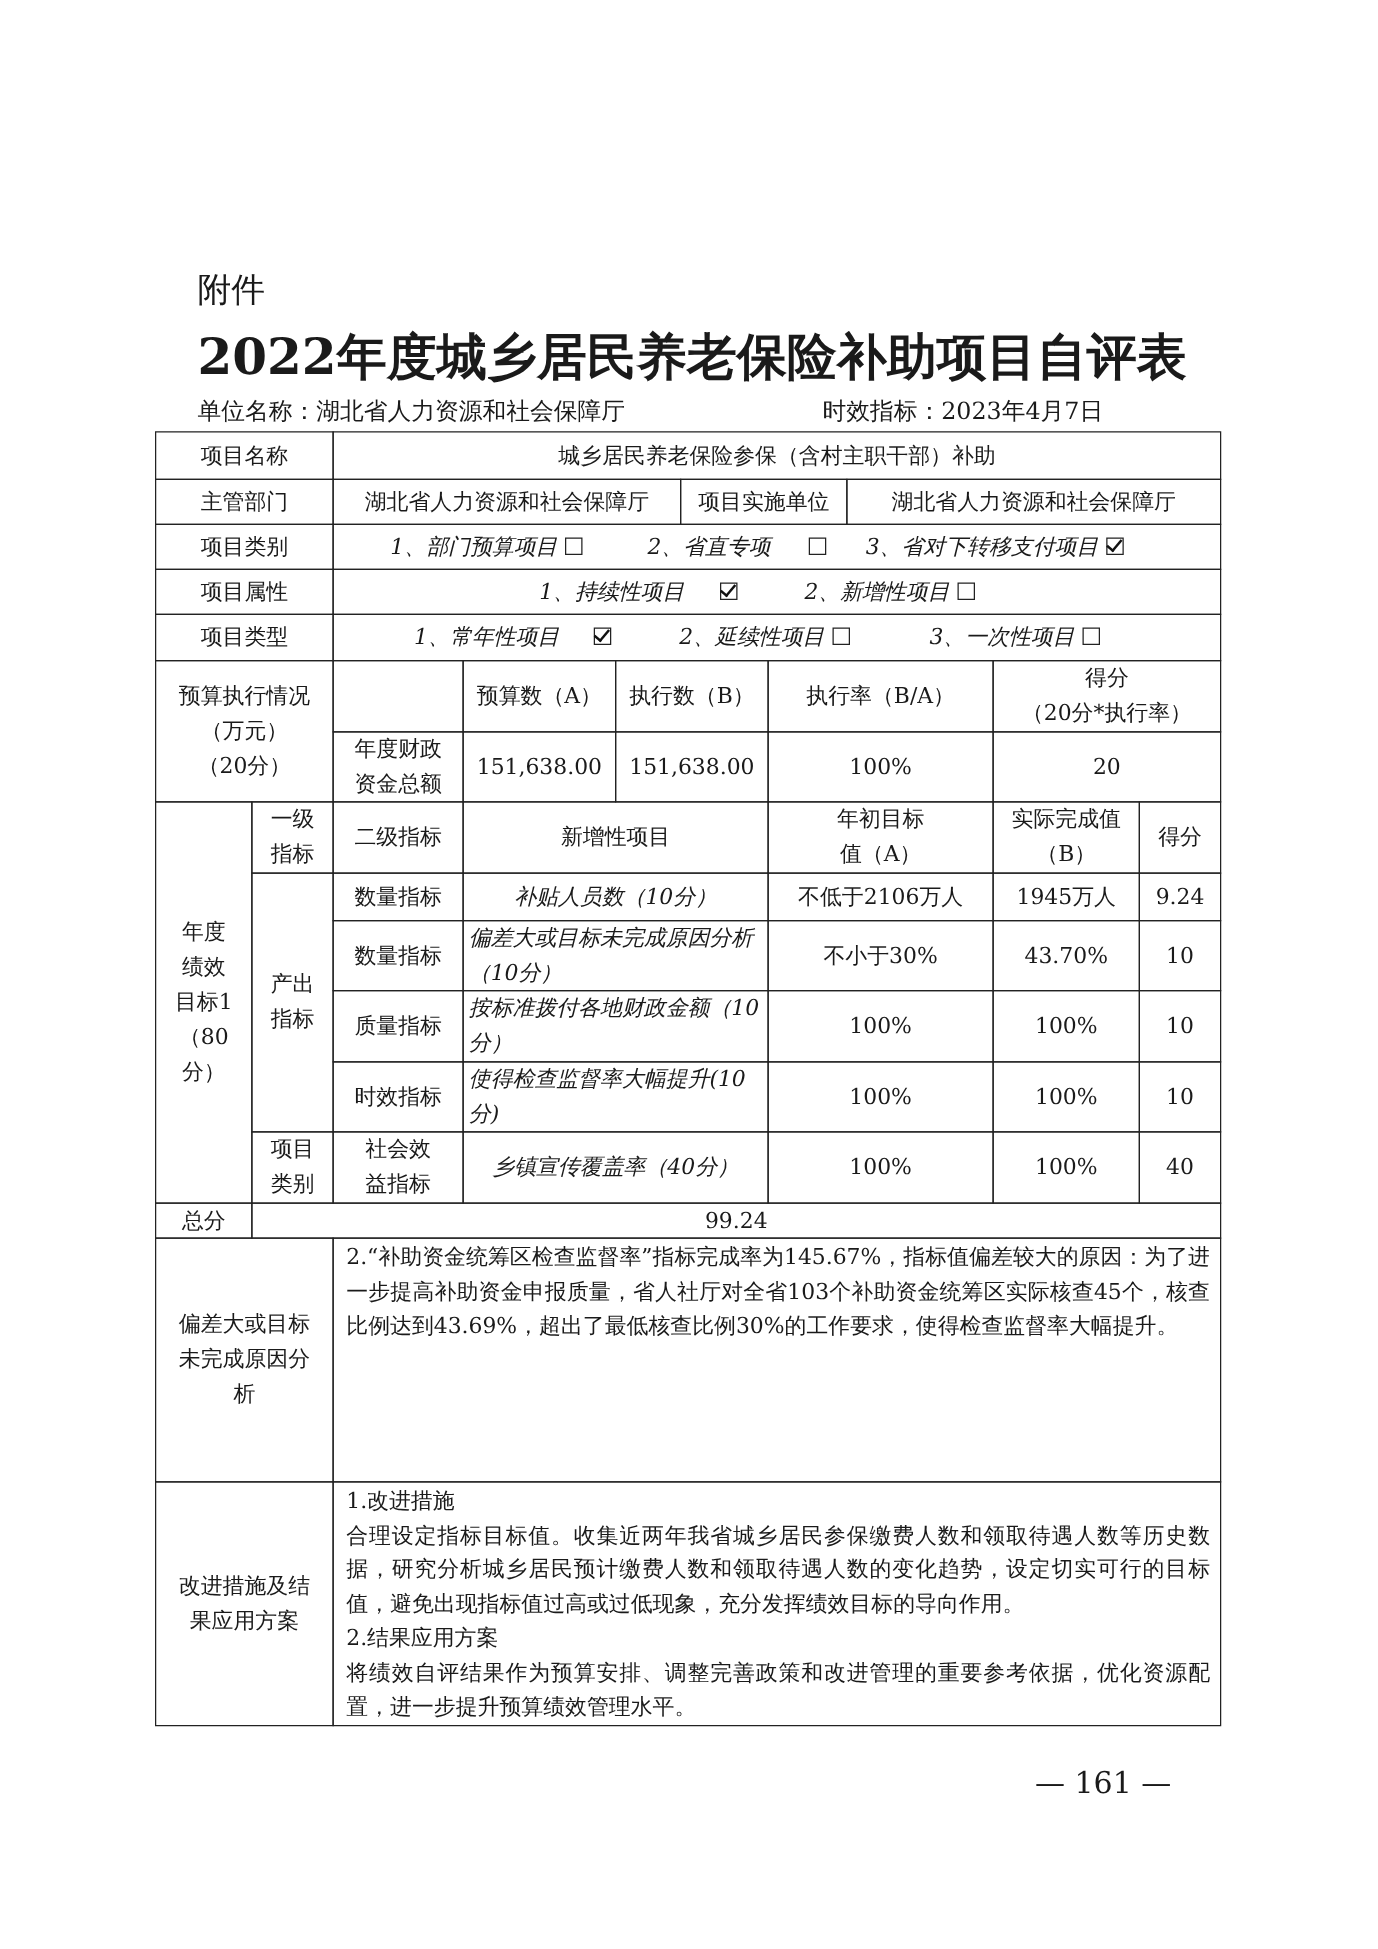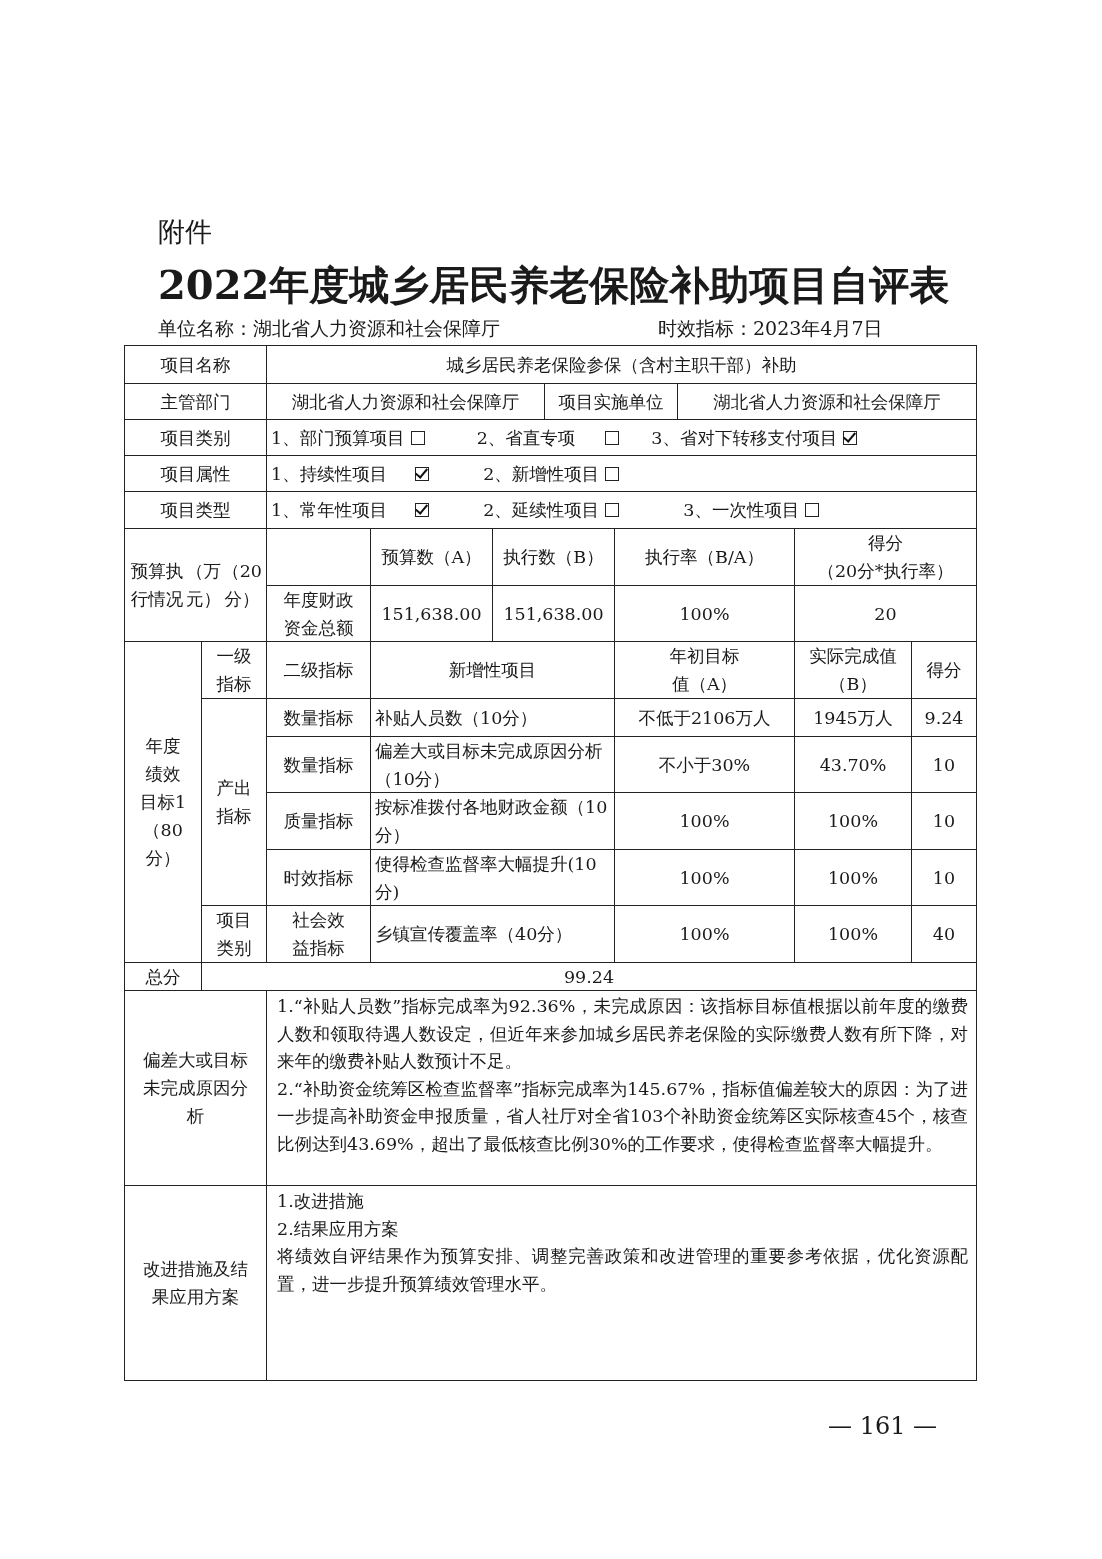--- a/index.html
+++ b/index.html
@@ -2,21 +2,21 @@
 <html><head>
 <meta charset="utf-8">
 <style>
   html,body{margin:0;padding:0;background:#fff;}
   body{width:1102px;height:1559px;position:relative;font-family:"DejaVu Serif","Liberation Serif",serif;color:#1a1a1a;overflow:hidden;}
   .attach{position:absolute;left:158px;top:214px;font-family:"DejaVu Sans","Liberation Sans",sans-serif;font-size:27px;}
   .title{position:absolute;left:158px;top:258px;font-size:40px;font-weight:bold;letter-spacing:0px;white-space:nowrap;}
   .meta{position:absolute;top:316px;font-size:19px;white-space:nowrap;}
   .page{position:absolute;left:828px;top:1412px;font-size:24px;}
   .g{position:absolute;border:1px solid #222;box-sizing:border-box;display:flex;align-items:center;justify-content:center;text-align:center;font-size:17.5px;line-height:28px;padding:0 4px;}
-  .l{justify-content:flex-start;text-align:left;}
+  .l{justify-content:center;text-align:left;font-style:italic;}
   .t{align-items:flex-start;}
   .para{font-size:17.5px;line-height:27.5px;text-align:justify;}
   .cb{display:inline-block;width:12px;height:12px;border:1.2px solid #222;margin:0 6px;vertical-align:-1px;position:relative;}
   .cb.on::after{content:"";position:absolute;left:2px;top:-2px;width:5px;height:10px;border-right:2px solid #111;border-bottom:2px solid #111;transform:rotate(40deg);}
   .opt{margin-right:26px;white-space:nowrap;}
 </style>
 </head>
 <body>
 
 <div class="attach">附件</div>
@@ -47,21 +47,21 @@
     <span class="opt" style="margin-left:22px"><span>2、新增性项目</span><span class="cb"></span></span>
   </div>
 
   <div class="g" style="left:124px;top:491px;width:143px;height:38px">项目类型</div>
   <div class="g l" style="left:266px;top:491px;width:711px;height:38px">
     <span class="opt"><span>1、常年性项目</span><span class="cb on" style="margin-left:28px"></span></span>
     <span class="opt" style="margin-left:22px"><span>2、延续性项目</span><span class="cb"></span></span>
     <span class="opt" style="margin-left:32px"><span>3、一次性项目</span><span class="cb"></span></span>
   </div>
 
-  <div class="g" style="left:124px;top:528px;width:143px;height:114px;flex-direction:row">
+  <div class="g" style="left:124px;top:528px;width:143px;height:114px;flex-direction:column">
     <span>预算执行情况</span>
       <span>（万元）</span>
       <span>（20分）</span>
   </div>
   <div class="g" style="left:266px;top:528px;width:105px;height:58px"></div>
   <div class="g" style="left:370px;top:528px;width:123px;height:58px">预算数（A）</div>
   <div class="g" style="left:492px;top:528px;width:123px;height:58px">执行数（B）</div>
   <div class="g" style="left:614px;top:528px;width:181px;height:58px">执行率（B/A）</div>
   <div class="g" style="left:794px;top:528px;width:183px;height:58px;flex-direction:column">
     <span>得分</span>
@@ -112,25 +112,25 @@
   <div class="g l" style="left:370px;top:905px;width:245px;height:58px">乡镇宣传覆盖率（40分）</div>
   <div class="g" style="left:614px;top:905px;width:181px;height:58px">100%</div>
   <div class="g" style="left:794px;top:905px;width:118px;height:58px">100%</div>
   <div class="g" style="left:911px;top:905px;width:66px;height:58px">40</div>
 
   <div class="g" style="left:124px;top:962px;width:78px;height:29px">总分</div>
   <div class="g" style="left:201px;top:962px;width:776px;height:29px">99.24</div>
 
   <div class="g" style="left:124px;top:990px;width:143px;height:196px;padding:0 18px">偏差大或目标未完成原因分析</div>
   <div class="g t" style="left:266px;top:990px;width:711px;height:196px;padding:2px 8px 0 10px;flex-direction:column;justify-content:flex-start">
-    <div class="para">1.“补贴人员数”指标完成率为92.36%，未完成原因：该指标目标值根据以前年度的缴费人数和领取待遇人数设定，但近年来参加城乡居民养老保险的实际缴费人数有所下降，对来年的缴费补贴人数预计不足。</div>
     <div class="para">2.“补助资金统筹区检查监督率”指标完成率为145.67%，指标值偏差较大的原因：为了进一步提高补助资金申报质量，省人社厅对全省103个补助资金统筹区实际核查45个，核查比例达到43.69%，超出了最低核查比例30%的工作要求，使得检查监督率大幅提升。</div>
   </div>
 
   <div class="g" style="left:124px;top:1185px;width:143px;height:196px;padding:0 10px">改进措施及结果应用方案</div>
   <div class="g t" style="left:266px;top:1185px;width:711px;height:196px;padding:2px 8px 0 10px;flex-direction:column;justify-content:flex-start">
     <div class="para">1.改进措施</div>
+    <div class="para">合理设定指标目标值。收集近两年我省城乡居民参保缴费人数和领取待遇人数等历史数据，研究分析城乡居民预计缴费人数和领取待遇人数的变化趋势，设定切实可行的目标值，避免出现指标值过高或过低现象，充分发挥绩效目标的导向作用。</div>
     <div class="para">2.结果应用方案</div>
     <div class="para">将绩效自评结果作为预算安排、调整完善政策和改进管理的重要参考依据，优化资源配置，进一步提升预算绩效管理水平。</div>
   </div>
 </div>
 
 <div class="page">— 161 —</div>
 
 </body></html>

